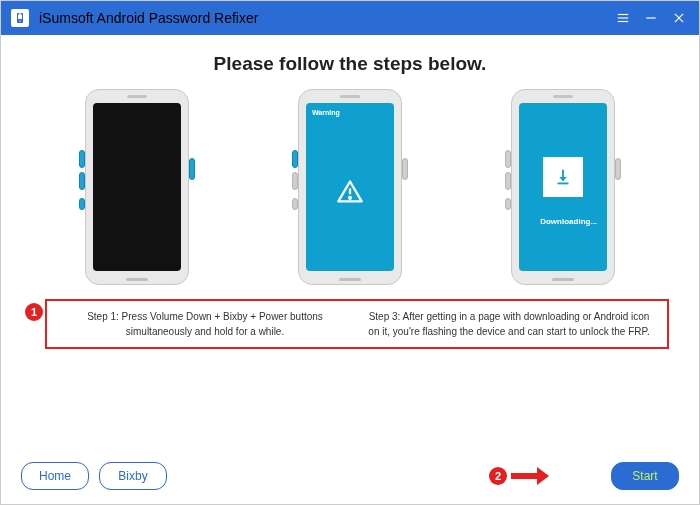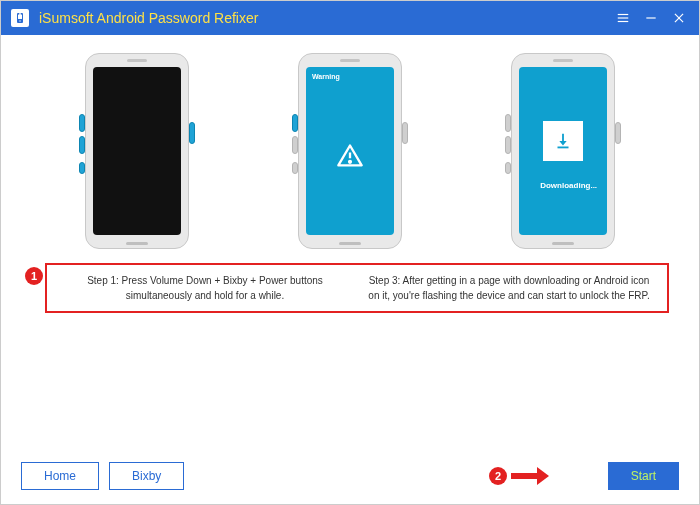--- a/index.html
+++ b/index.html
@@ -13,21 +13,21 @@
   .window {
     width: 700px;
     height: 505px;
     display: flex;
     flex-direction: column;
     border: 1px solid #ccc;
   }
   .titlebar {
     height: 34px;
     background: #2a6bd4;
-    color: #fde047;
+    color: #000000;
     display: flex;
     align-items: center;
     padding: 0 6px 0 10px;
     font-size: 14px;
   }
   .titlebar .appicon {
     width: 18px; height: 18px;
     background: #fff;
     border-radius: 2px;
     display: flex;
@@ -153,27 +153,27 @@
   .footer {
     height: 56px;
     display: flex;
     align-items: center;
     padding: 0 20px;
     position: relative;
   }
   .btn {
     height: 28px;
     min-width: 68px;
-    border-radius: 0;
+    border-radius: 12px;
     font-size: 12px;
     display: inline-flex;
     align-items: center;
     justify-content: center;
     cursor: pointer;
-    padding: 0 22px;
+    padding: 0 12px;
   }
   .btn-outline {
     background: #fff;
     border: 1px solid #2a6bd4;
     color: #2a6bd4;
     margin-right: 10px;
   }
   .btn-primary {
     background: #2a6bd4;
     border: 1px solid #2a6bd4;
@@ -234,20 +234,21 @@
     </div>
     <div class="ctrl">
       <svg width="14" height="14" viewBox="0 0 24 24" fill="none" stroke="#fff" stroke-width="2">
           <line x1="5" y1="5" x2="19" y2="19"></line>
           <line x1="19" y1="5" x2="5" y2="19"></line>
         </svg>
     </div>
   </div>
 
   <div class="content">
+    <div class="headline">Please follow the steps below.</div>
 
     <div class="phones">
 
       <div class="phone-wrap">
         <div class="phone">
           <span class="speaker"></span>
           <span class="side-btn sb-vd"></span>
           <span class="side-btn sb-vu"></span>
           <span class="side-btn sb-bx"></span>
           <span class="side-btn sb-pw"></span>

